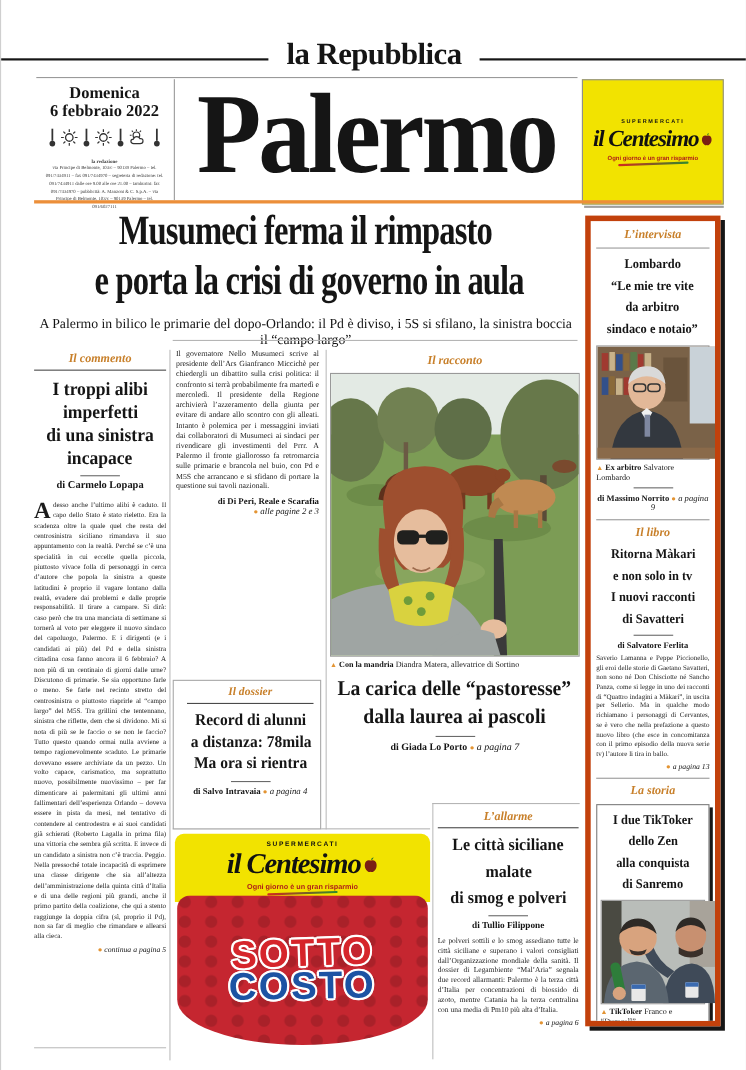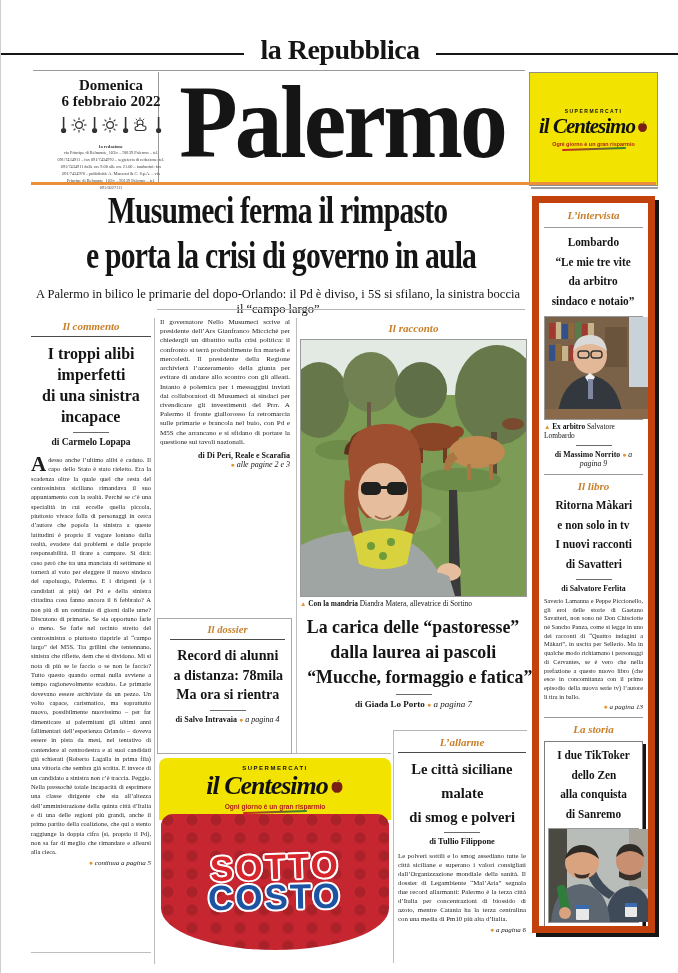--- a/index.html
+++ b/index.html
@@ -5,21 +5,21 @@
   html,body{margin:0;padding:0;background:#e9e9e9;}
   .page{position:relative;width:678px;height:973px;background:#fff;overflow:hidden;
         font-family:"Liberation Serif",serif;color:#151515;margin:0 auto;
         border-left:1px solid #cfcfcf;border-right:1px solid #dadada;}
   
   .top-line{position:absolute;top:53px;left:0;width:678px;height:2px;background:#161616;}
   .brand-wrap{position:absolute;top:34px;left:0;width:678px;text-align:center;}
   .brand-wrap span{background:#fff;padding:0 16px;font-size:28px;font-weight:700;letter-spacing:-0.5px;}
   .hdr-topline{position:absolute;top:70px;left:32px;width:492px;border-top:1px solid #9a9a9a;}
   .hdr-vline{position:absolute;top:72px;left:157px;height:110px;border-left:1px solid #9a9a9a;}
-  .date-block{position:absolute;top:77px;left:50px;width:120px;text-align:center;}
+  .date-block{position:absolute;top:77px;left:34px;width:120px;text-align:center;}
   .date-block .day,.date-block .date{font-size:15px;font-weight:700;line-height:16px;}
   .weather{margin-top:7px;display:flex;justify-content:center;align-items:center;gap:4px;}
   .redazione{margin-top:9px;font-size:4.3px;line-height:1.6;color:#3a3a3a;text-align:center;padding:0 6px;}
   .redazione b{display:block;font-size:4.6px;}
   .city{position:absolute;top:70px;left:160px;width:362px;text-align:center;line-height:1;}
   .city span{display:inline-block;font-size:104px;font-weight:700;letter-spacing:-3px;transform:scaleX(0.92);transform-origin:50% 50%;}
   .ad-top{position:absolute;top:72px;left:528px;width:127px;height:112px;background:#f2e300;border:1px solid #8f8f8f;
           display:flex;flex-direction:column;align-items:center;justify-content:center;}
   .ad-top-shadow{position:absolute;top:187px;left:530px;width:127px;height:2px;background:#9f9f9f;}
   .ad-small{font-family:"Liberation Sans",sans-serif;font-size:5px;font-weight:700;letter-spacing:1.5px;color:#111;}
@@ -87,21 +87,21 @@
        background:#c52630;
        background-image:radial-gradient(circle at 7px 6px, rgba(0,0,0,0.14) 5px, transparent 6px);
        background-size:24px 18px;
        border-radius:12px 12px 115px 115px / 12px 12px 42px 42px;
        display:flex;flex-direction:column;align-items:center;justify-content:center;}
   .sotto,.costo{font-family:"Liberation Sans",sans-serif;font-weight:700;font-size:35px;line-height:32px;letter-spacing:2px;
        text-shadow:-2px 0 0 #fff,2px 0 0 #fff,0 -2px 0 #fff,0 2px 0 #fff,-1.5px -1.5px 0 #fff,1.5px -1.5px 0 #fff,-1.5px 1.5px 0 #fff,1.5px 1.5px 0 #fff;}
   .sotto{color:#d6252b;transform:rotate(-2deg);}
   .costo{color:#1c53a3;transform:rotate(-1deg);margin-top:-2px;}
   
-  .sidebar{position:absolute;top:196px;left:531px;width:123px;height:737px;border:7px solid #c2410c;
+  .sidebar{position:absolute;top:196px;left:531px;width:123px;height:737px;border:5px solid #c2410c;
            box-shadow:4px 4px 0 #161616;background:#fff;padding:6px 5px;box-sizing:border-box;overflow:hidden;}
   .sidebar .t{font-size:12px;line-height:19.5px;}
   .sidebar .sec-hr{border-top:1px solid #9a9a9a;margin:6px 0 5px;}
   .sidebar .photo{width:100%;height:104px;border:1px solid #999;box-sizing:border-box;margin-top:5px;}
   .sidebar .body-sm{margin-top:4px;font-size:6.35px;line-height:1.37;}
   .sidebar .by{font-size:7.8px;}
   .storia-box{border:1px solid #7d7d7d;box-shadow:3px 3px 0 #161616;padding:4px 3px;margin-top:6px;background:#fff;}
   .storia-box .photo{height:95px;margin-top:4px;}
 </style>
 </head>
@@ -293,21 +293,20 @@
         <path d="M52 196 q30-14 60-2 l-6 30 q-24 10-48 0z" fill="#d9d23f"></path>
         <circle cx="70" cy="206" r="4" fill="#6f9c3a"></circle>
           <circle cx="90" cy="202" r="4" fill="#6f9c3a"></circle>
           <circle cx="82" cy="216" r="4" fill="#6f9c3a"></circle>
       </svg>
     </div>
     <div class="cap"><span class="arrow">▲</span> <span class="cl">Con la mandria</span> <span>Diandra Matera, allevatrice di Sortino</span></div>
     <div style="margin-top:6px;">
       <div class="t"><span>La carica delle “pastoresse”</span></div>
       <div class="t"><span>dalla laurea ai pascoli</span></div>
-      <div class="t"><span>“Mucche, formaggio e fatica”</span></div>
     </div>
     <div class="shortrule"></div>
     <div class="by"><span class="nm">di Giada Lo Porto</span> <span class="dot">●</span> <span class="pref">a pagina 7</span></div>
   </div>
 
   <div class="ad-bottom">
     <div class="ady">
       <span class="ad-small">SUPERMERCATI</span>
       <span class="ad-brand">
           <span>il Centesimo</span>

